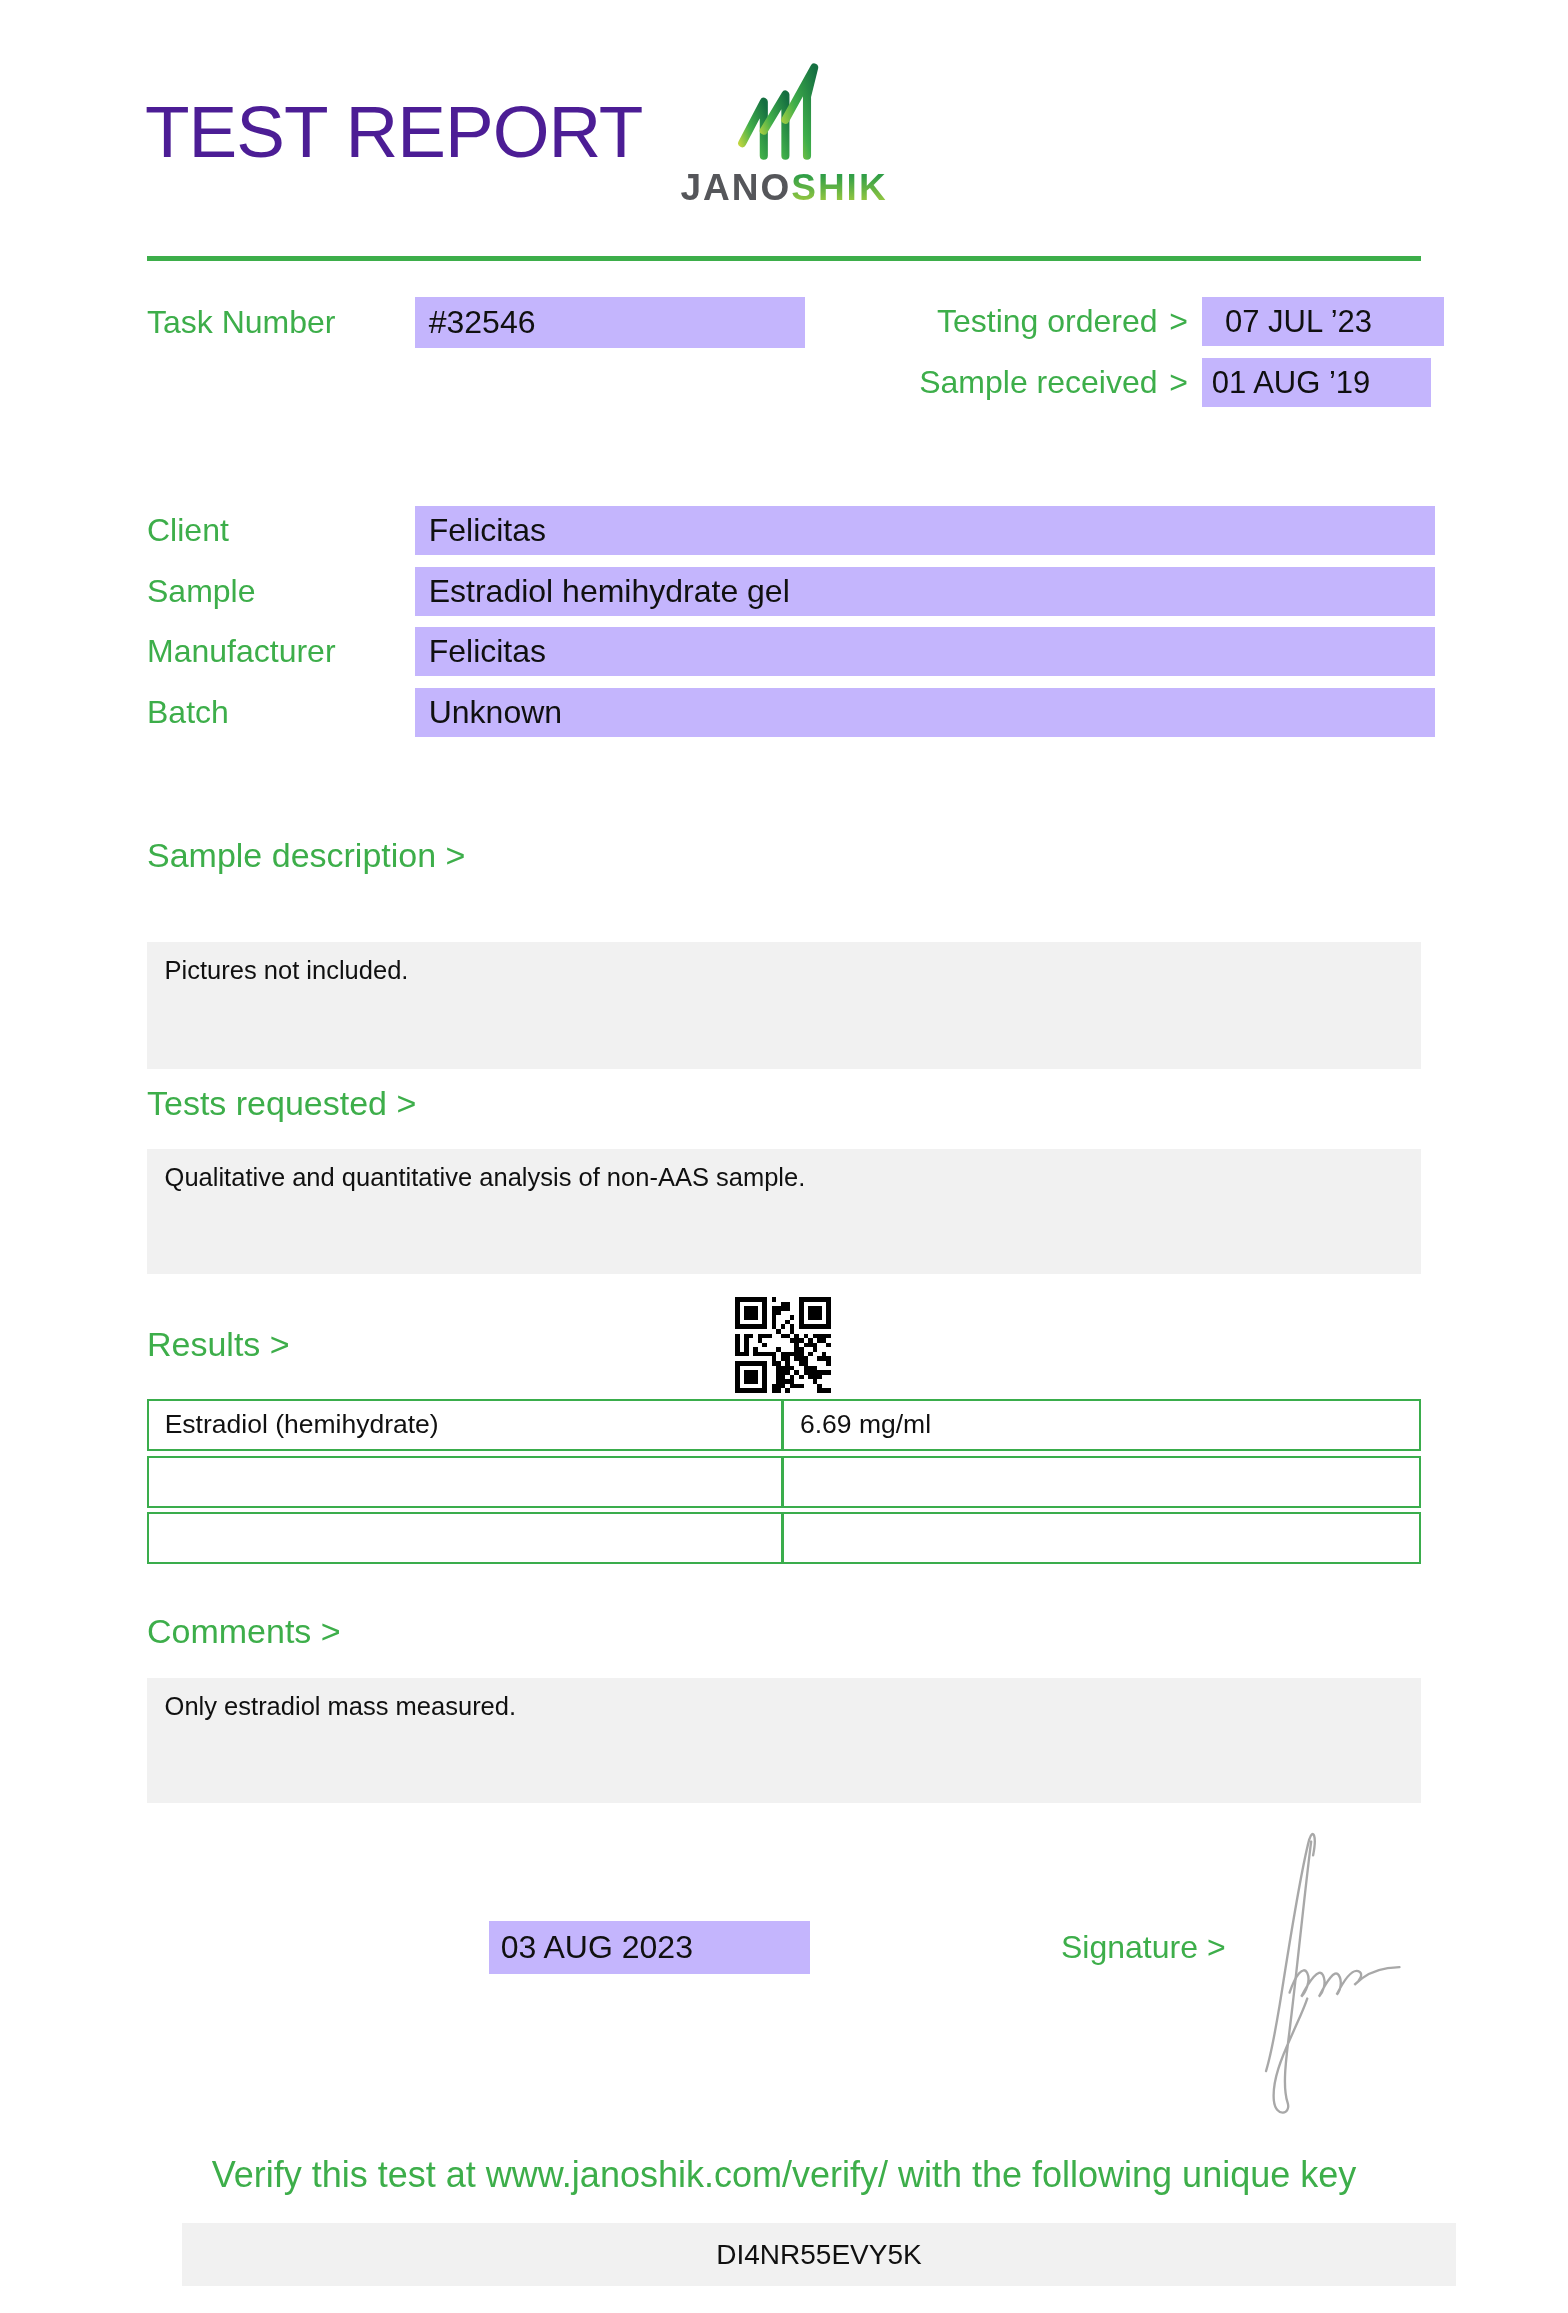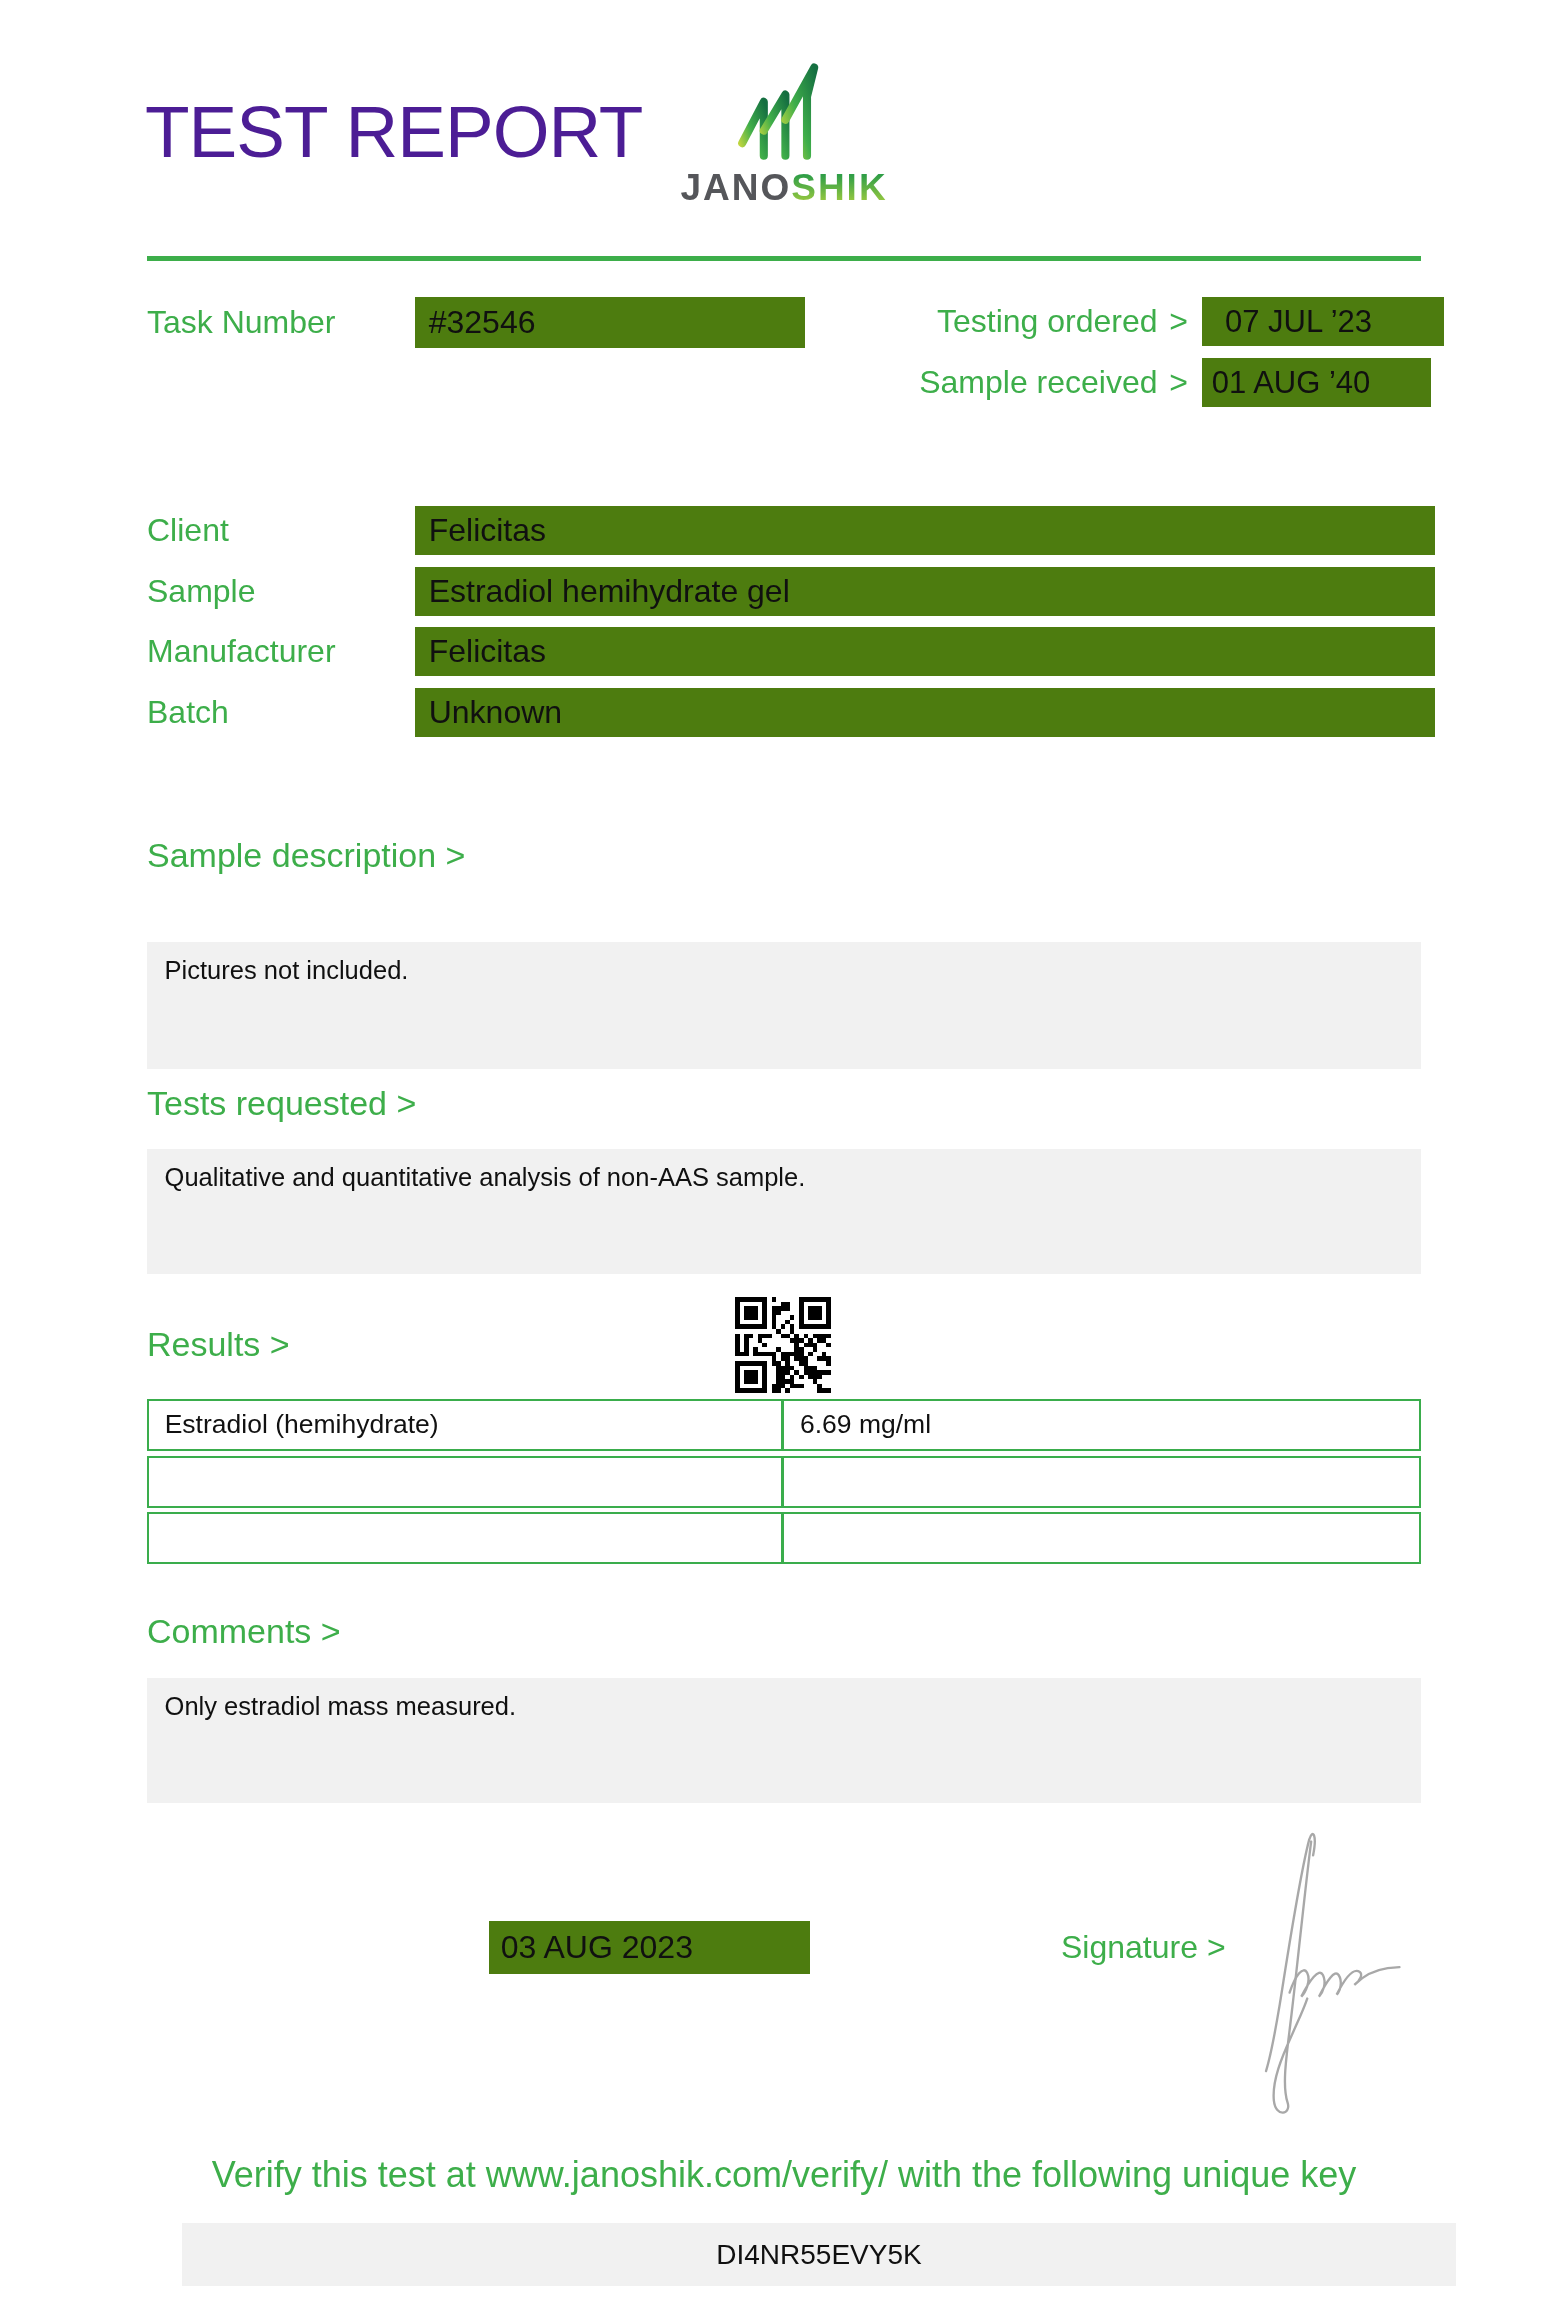--- a/index.html
+++ b/index.html
@@ -10,21 +10,21 @@
   
   #report-title{left:145px;top:90px;font-size:73px;letter-spacing:-1px;color:#4c1d95;white-space:nowrap;}
   #logo-icon{left:735px;top:55px;width:90px;height:108px;}
   #logo-word{left:676px;top:167px;width:216px;text-align:center;font-size:37px;font-weight:bold;letter-spacing:2px;white-space:nowrap;}
   #logo-word .g1{color:#55565a;}
   #logo-word .g2{background:linear-gradient(180deg,#2f9e47 20%,#a8cf3f 95%);-webkit-background-clip:text;background-clip:text;color:transparent;}
   #contact{left:980px;top:127px;width:443px;text-align:right;font-size:26.5px;line-height:34px;color:#6d6e70;}
   #header-rule{left:147px;top:256px;width:1274px;height:4.9px;background:#3dae4a;}
   
   .rowlabel{font-size:32px;color:#3dae4a;white-space:nowrap;}
-  .valbox{background:#4d7c0f;font-size:32px;color:#101010;white-space:nowrap;}
+  .valbox{background:#c4b5fd;font-size:32px;color:#101010;white-space:nowrap;}
   .rlabel-right{text-align:right;}
   .arrow{margin-left:11.8px;}
   
   .sechead{font-size:34px;color:#3dae4a;white-space:nowrap;}
   .secbox{background:#f1f1f1;font-size:25.5px;color:#101010;padding:13.7px 17.6px;box-sizing:border-box;}
   
   .trow{position:absolute;left:147px;width:1274px;height:52px;border:2.9px solid #3aad4c;box-sizing:border-box;background:#fff;}
   .tdivider{position:absolute;left:632px;top:0;bottom:0;width:2.9px;background:#3aad4c;}
   .tcell{position:absolute;top:0;height:100%;line-height:46px;font-size:26.5px;white-space:nowrap;}
   .tcell.c1{left:15.7px;}
@@ -69,21 +69,21 @@
   <div class="abs valbox lh52" style="left:415px;top:297px;width:376px;padding-left:13.7px;">#32546</div>
 
   <div class="abs rowlabel rlabel-right lh50" style="left:843px;top:297px;width:345px;">
     <span>Testing ordered</span><span class="arrow">&gt;</span>
   </div>
   <div class="abs valbox lh50" style="left:1202px;top:297px;width:219px;padding-left:23px;font-size:31px;">07 JUL ’23</div>
 
   <div class="abs rowlabel rlabel-right lh50" style="left:843px;top:358px;width:345px;">
     <span>Sample received</span><span class="arrow">&gt;</span>
   </div>
-  <div class="abs valbox lh50" style="left:1202px;top:358px;width:219px;padding-left:9.8px;font-size:31px;">01 AUG ’40</div>
+  <div class="abs valbox lh50" style="left:1202px;top:358px;width:219px;padding-left:9.8px;font-size:31px;">01 AUG ’19</div>
 
   <div class="abs rowlabel lh50" style="left:147px;top:506px;">Client</div>
   <div class="abs valbox lh50" style="left:415px;top:506px;width:1006px;padding-left:13.7px;">Felicitas</div>
 
   <div class="abs rowlabel lh50" style="left:147px;top:567px;">Sample</div>
   <div class="abs valbox lh50" style="left:415px;top:567px;width:1006px;padding-left:13.7px;">Estradiol hemihydrate gel</div>
 
   <div class="abs rowlabel lh50" style="left:147px;top:627px;">Manufacturer</div>
   <div class="abs valbox lh50" style="left:415px;top:627px;width:1006px;padding-left:13.7px;">Felicitas</div>
 

